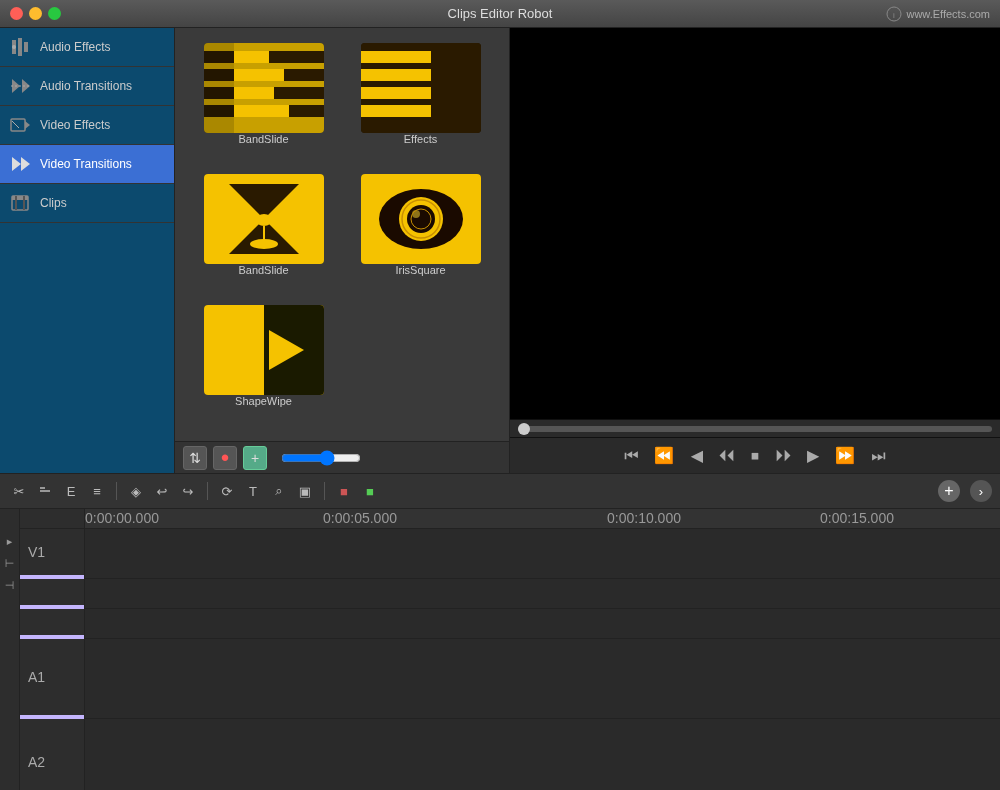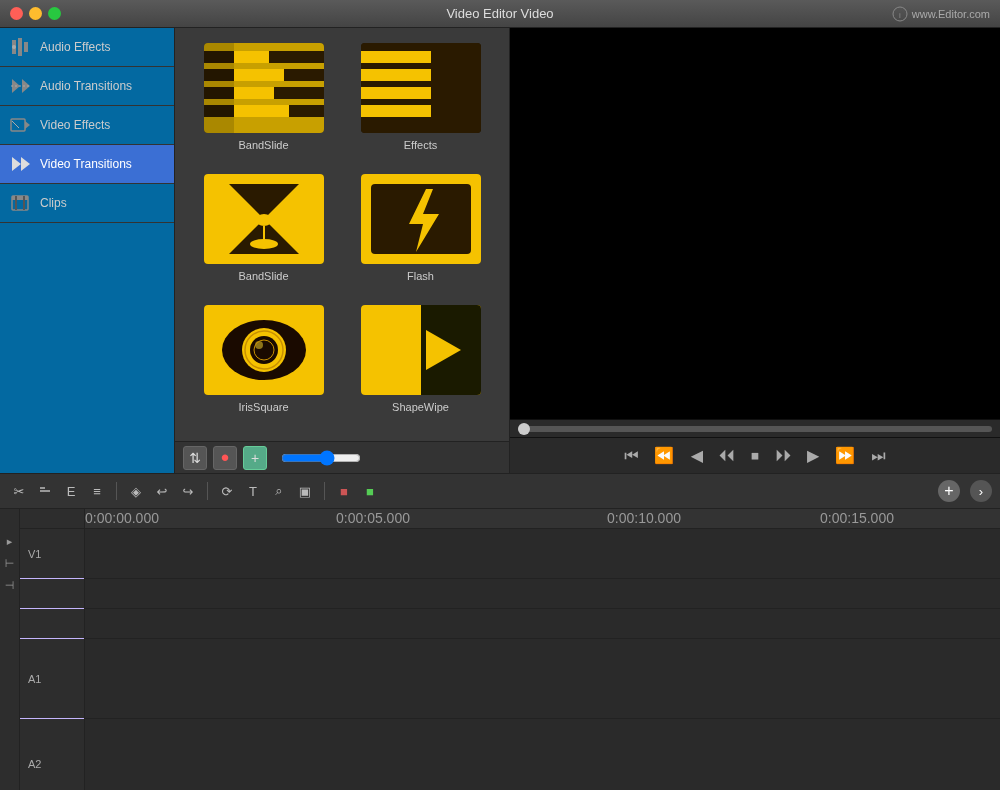--- a/index.html
+++ b/index.html
@@ -57,21 +57,21 @@
 
     
     #main-area {
       display: flex;
       height: 445px;
     }
 
     
     #sidebar {
       width: 175px;
-      background: #0369a1;
+      background: #0c4a6e;
       border-right: 1px solid #222;
       flex-shrink: 0;
     }
     .sidebar-item {
       display: flex;
       align-items: center;
       gap: 8px;
       padding: 8px 10px;
       cursor: pointer;
       color: #ccc;
@@ -102,21 +102,20 @@
       grid-template-columns: 1fr 1fr;
       gap: 10px;
       padding: 15px;
       overflow-y: auto;
       flex: 1;
     }
     .effect-item {
       display: flex;
       flex-direction: column;
       align-items: center;
-      gap: 6px;
       cursor: pointer;
     }
     .effect-thumb {
       width: 120px;
       height: 90px;
       background: #222;
       border-radius: 4px;
       display: flex;
       align-items: center;
       justify-content: center;
@@ -273,22 +272,22 @@
       width: 65px;
       background: #2d2d2d;
       border-right: 1px solid #222;
       flex-shrink: 0;
     }
     .track-label {
       display: flex;
       align-items: center;
       padding: 0 8px;
       color: #aaa;
-      font-size: 11px;
-      border-bottom: 1px solid #c4b5fd;
+      font-size: 14px;
+      border-bottom: 4px solid #c4b5fd;
     }
     .track-label.v1 { height: 50px; }
     .track-label.i1 { height: 30px; }
     .track-label.i2 { height: 30px; }
     .track-label.a1 { height: 80px; }
     .track-label.a2 { height: 90px; }
 
     #track-area {
       flex: 1;
       display: flex;
@@ -345,27 +344,27 @@
   </style>
 </head>
 <body>
 
 <div id="titlebar">
   <div id="window-controls">
     <button class="win-btn close"></button>
     <button class="win-btn minimize"></button>
     <button class="win-btn maximize"></button>
   </div>
-  <span id="titlebar-title">Video Editor Video</span>
+  <span id="titlebar-title">Clips Editor Robot</span>
   <div id="watermark">
     <svg width="16" height="16" viewBox="0 0 16 16">
       <circle cx="8" cy="8" r="7" fill="none" stroke="#888" stroke-width="1"></circle>
       <text x="8" y="12" text-anchor="middle" fill="#888" font-size="8">i</text>
     </svg>
-    <span>www.Editor.com</span>
+    <span>www.Effects.com</span>
   </div>
 </div>
 
 <div id="main-area">
 
   <div id="sidebar">
     <div class="sidebar-item">
       <svg class="sidebar-icon" viewBox="0 0 22 22">
         <rect x="2" y="4" width="4" height="14" fill="#888"></rect>
         <rect x="8" y="2" width="4" height="18" fill="#888"></rect>
@@ -460,31 +459,20 @@
             <polygon points="25,10 95,10 60,45 95,80 25,80 60,45" fill="#2a1a00"></polygon>
             <ellipse cx="60" cy="46" rx="8" ry="6" fill="#f5c200"></ellipse>
             <line x1="60" y1="52" x2="60" y2="68" stroke="#f5c200" stroke-width="2"></line>
 
             <ellipse cx="60" cy="70" rx="14" ry="5" fill="#f5c200"></ellipse>
           </svg>
         </div>
         <span class="effect-name">BandSlide</span>
       </div>
 
-      <div class="effect-item">
-        <div class="effect-thumb">
-          <svg width="120" height="90" viewBox="0 0 120 90">
-            <rect width="120" height="90" fill="#f5c200"></rect>
-            <rect x="10" y="10" width="100" height="70" rx="4" fill="#2a1a00"></rect>
-
-            <polygon points="65,15 48,50 62,50 55,78 78,40 62,40 72,15" fill="#f5c200"></polygon>
-          </svg>
-        </div>
-        <span class="effect-name">Flash</span>
-      </div>
 
       <div class="effect-item">
         <div class="effect-thumb">
           <svg width="120" height="90" viewBox="0 0 120 90">
             <rect width="120" height="90" fill="#f5c200"></rect>
 
             <ellipse cx="60" cy="45" rx="42" ry="30" fill="#1a0a00"></ellipse>
 
             <circle cx="60" cy="45" r="22" fill="#f5c200"></circle>
 
@@ -580,21 +568,21 @@
     <div style="height:20px; border-bottom:1px solid #222;"></div>
     <div class="track-label v1">V1</div>
     <div class="track-label i1" style="height:30px;"></div>
     <div class="track-label i2" style="height:30px;"></div>
     <div class="track-label a1">A1</div>
     <div class="track-label a2">A2</div>
   </div>
   <div id="track-area">
     <div id="timecode-ruler">
       <span class="timecode-mark" style="left:0px;">0:00:00.000</span>
-      <span class="timecode-mark" style="left:251px;">0:00:05.000</span>
+      <span class="timecode-mark" style="left:238px;">0:00:05.000</span>
       <span class="timecode-mark" style="left:490px;padding-left:32px;">0:00:10.000</span>
       <span class="timecode-mark" style="left:735px;">0:00:15.000</span>
     </div>
     <div class="track-row v1"></div>
     <div class="track-row i1" style="height:30px;"></div>
     <div class="track-row i2" style="height:30px;"></div>
     <div class="track-row a1"></div>
     <div class="track-row a2"></div>
   </div>
 </div>

